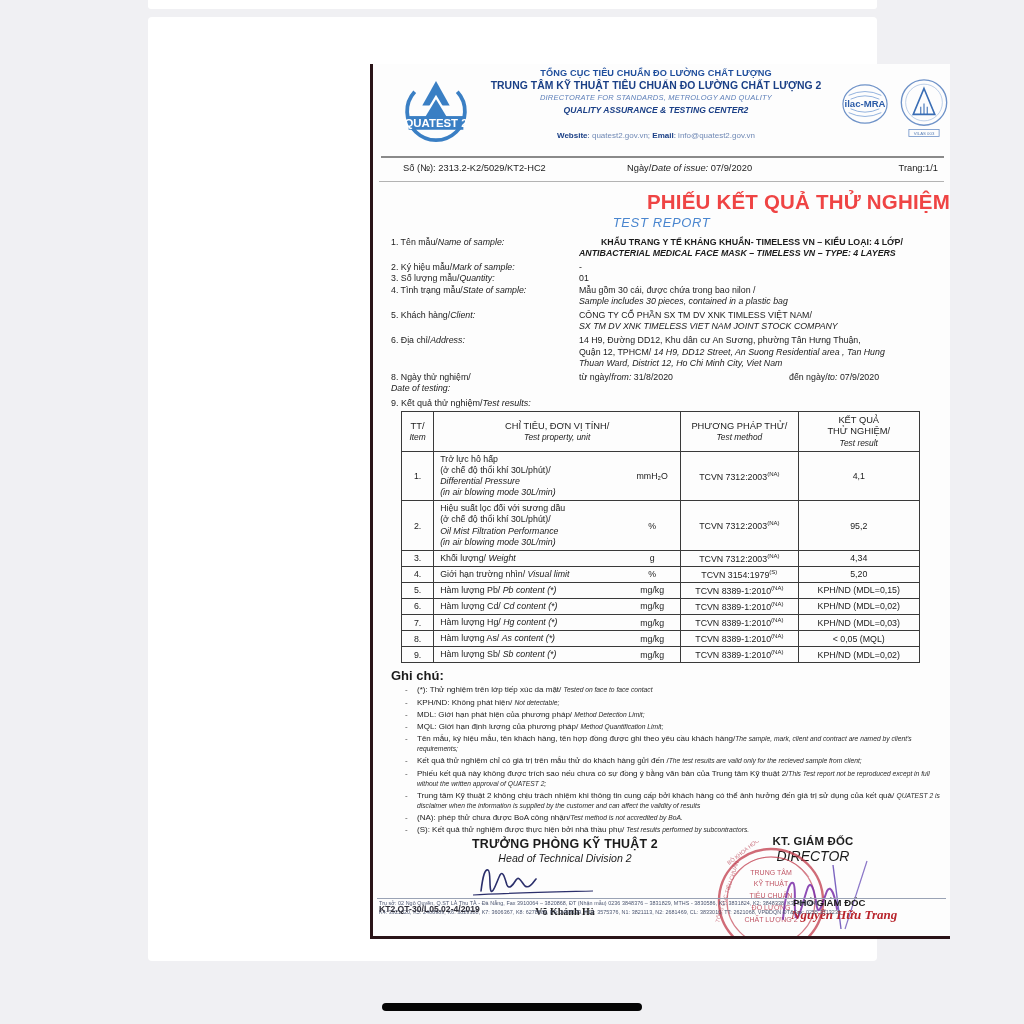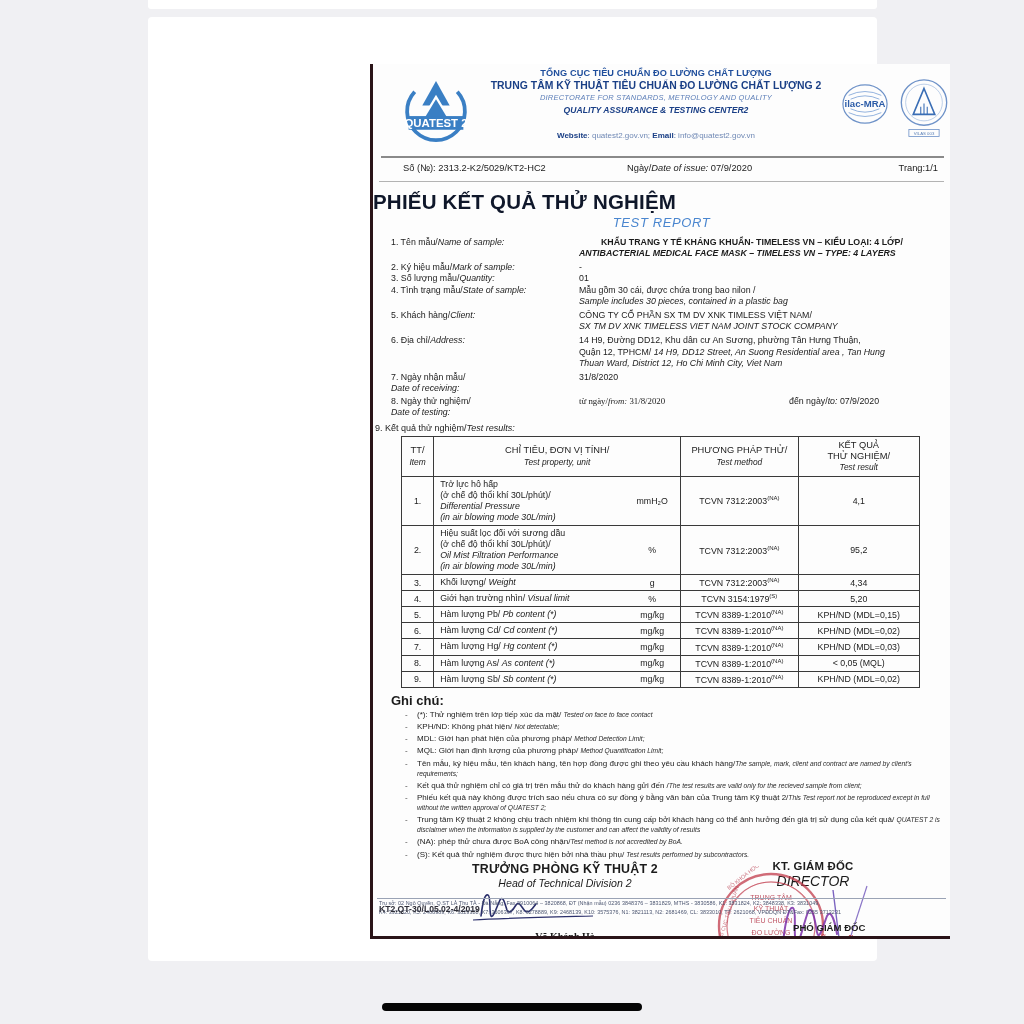--- a/index.html
+++ b/index.html
@@ -49,37 +49,37 @@
 
   
   .numline{position:relative;height:23px;font-size:9.3px;margin-top:3px;}
   .numline .so{position:absolute;left:30px;top:3px;}
   .numline .ng{position:absolute;left:254px;top:3px;}
   .numline .tr{position:absolute;right:12px;top:3px;}
   .numline i{font-style:italic;}
   .numline-rule{position:absolute;left:6px;right:6px;top:21px;height:1px;background:#b3b3b3;}
 
   
-  .title-main{text-align:left;font-size:20.5px;font-weight:bold;color:#0f172a;margin-top:7px;letter-spacing:.2px;}
+  .title-main{text-align:right;font-size:20.5px;font-weight:bold;color:#ef4444;margin-top:7px;letter-spacing:.2px;}
   .title-sub{text-align:center;font-size:13px;font-style:italic;color:#4a86cf;margin-top:1px;letter-spacing:.6px;}
 
   
   .info{margin-top:7px;font-size:8.8px;position:relative;padding-left:18px;}
   .frow{display:flex;align-items:flex-start;}
   .flab{width:176px;flex:0 0 176px;line-height:1.28;padding-right:12px;}
   .fval{flex:1;line-height:1.3;}
   .flab i, .fval i{font-style:italic;}
   .b{font-weight:bold;padding-left:22px;}
   .bi{font-weight:bold;font-style:italic;}
   .mt2{margin-top:2px;}
   .mt3{margin-top:3px;}
   .testline{display:flex;}
-  .testline .one{width:210px;font-family:Liberation Serif, serif;}
-
-  .results-label{font-size:9px;margin-top:4px;padding-left:2px;}
+  .testline .one{width:210px;}
+
+  .results-label{font-size:9px;margin-top:4px;padding-left:18px;}
   .results-label i{font-style:italic;}
 
   
   table.rt{
     border-collapse:collapse;width:519px;margin:3px 0 0 28px;
     font-size:8.8px;
   }
   table.rt th,table.rt td{border:1px solid #3a3a3a;padding:0;}
   table.rt th{font-weight:normal;text-align:center;padding:3px 2px;line-height:1.22;}
   .th-main{font-size:9.3px;}
@@ -253,26 +253,20 @@
           </div>
           <div class="fval">
             <div>14 H9, Đường DD12, Khu dân cư An Sương, phường Tân Hưng Thuận,</div>
             <div>
               <span>Quận 12, TPHCM/ </span><i>14 H9, DD12 Street, An Suong Residential area , Tan Hung</i>
             </div>
             <div class="it">Thuan Ward, District 12, Ho Chi Minh City, Viet Nam</div>
           </div>
         </div>
 
-        <div class="frow mt2">
-          <div class="flab">
-            <span>7. Ngày nhận mẫu/</span><br><i>Date of receiving:</i>
-          </div>
-          <div class="fval">31/8/2020</div>
-        </div>
 
         <div class="frow mt2">
           <div class="flab">
             <span>8. Ngày thử nghiệm/</span><br><i>Date of testing:</i>
           </div>
           <div class="fval">
             <div class="testline">
               <div class="one">
                 <span>từ ngày/</span><i>from:</i>
                 <span>31/8/2020</span>

